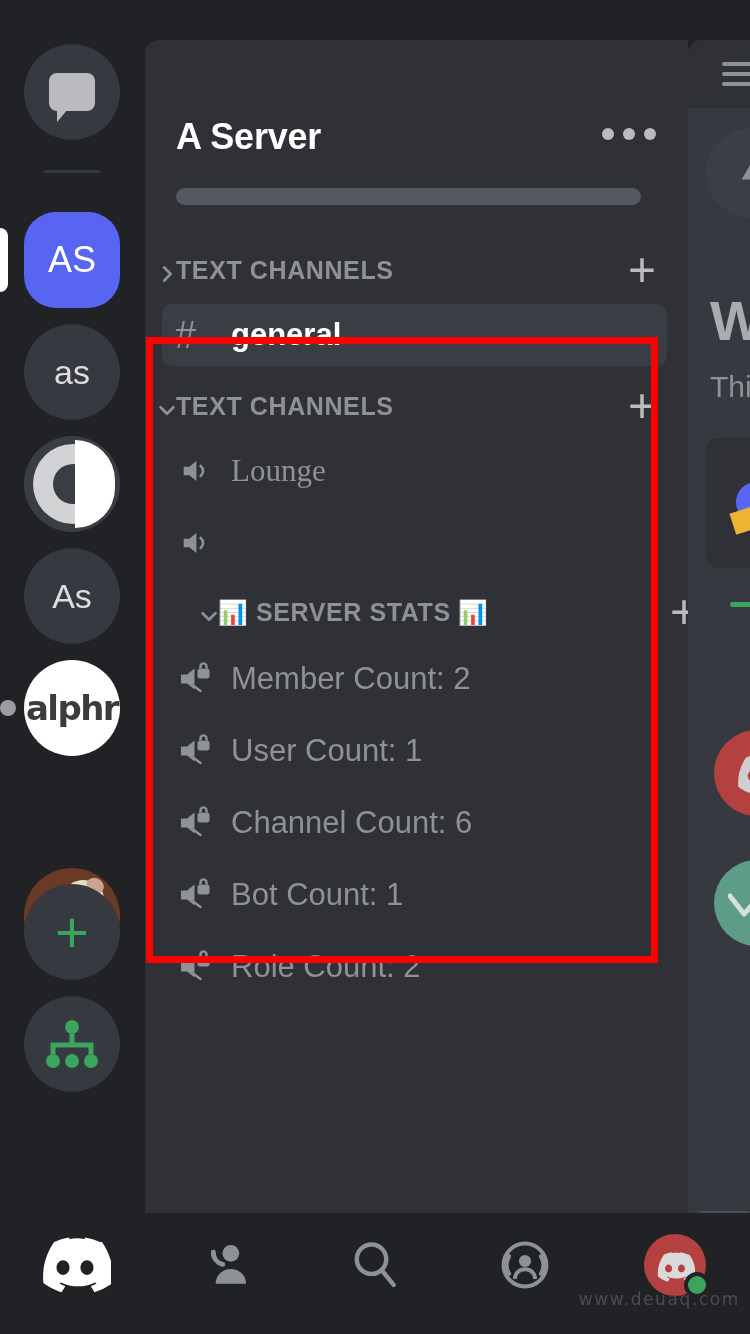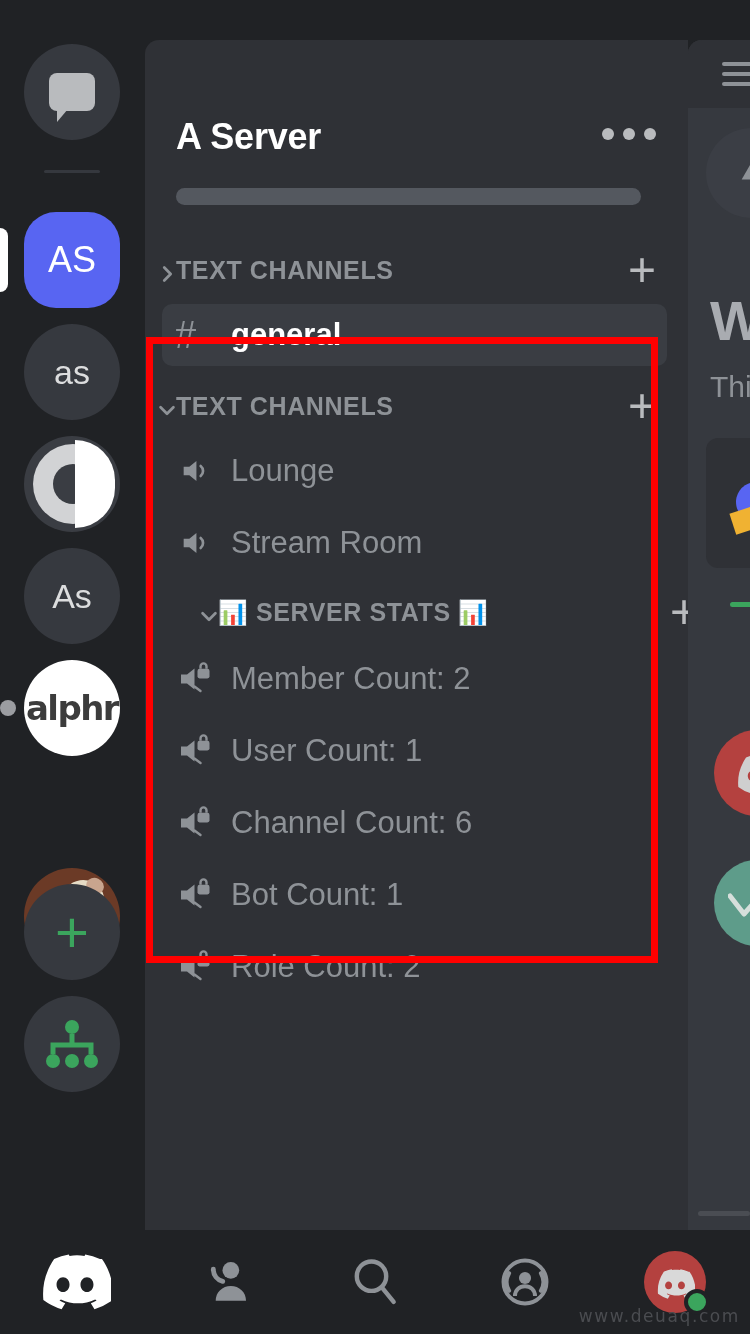--- a/index.html
+++ b/index.html
@@ -128,21 +128,21 @@
   .hash{ font-size:38px; color:#8e9297; font-weight:400; line-height:1; }
 
   
   .redbox{
     position:absolute; left:146px; top:337px; width:512px; height:626px;
     border:7px solid #ff0000; z-index:45; pointer-events:none;
   }
 
   
   .bottomnav{
-    position:absolute; left:0; bottom:0; width:750px; height:104px;
+    position:absolute; left:0; bottom:17px; width:750px; height:104px;
     background:#202225; z-index:70; display:flex; align-items:center;
   }
   .navitem{ flex:1; display:flex; align-items:center; justify-content:center; height:104px; }
   .navavatar{ width:62px; height:62px; border-radius:50%; background:#b4413f; position:relative; }
   .navavatar .dg{ position:absolute; left:11px; top:18px; }
   .navavatar .on{ position:absolute; right:-4px; bottom:-2px; width:26px; height:26px; border-radius:50%;
                   background:#3ba55d; border:4px solid #202225; }
   .watermark{ position:absolute; right:10px; bottom:8px; font-size:17px; color:#4a4c50; letter-spacing:1.6px;
               font-family:"DejaVu Sans", sans-serif; }
 </style>
@@ -265,38 +265,37 @@
     </div>
 
     <div class="cat" style="top:348px;">
       <svg class="chev" viewBox="0 0 24 24" fill="none" stroke="#8e9297" stroke-width="3">
         <polyline points="5,9 12,16 19,9" stroke-linecap="round" stroke-linejoin="round"></polyline>
       </svg>
       <div class="lbl">TEXT CHANNELS</div>
       <div class="plus">+</div>
     </div>
 
-    <div class="chan" style="top:400px;">
+    <div class="chan" style="top:400px;font-family:Liberation Serif, serif;">
       <span class="ic">
         <svg width="40" height="34" viewBox="0 0 24 24" fill="#8e9297">
           <path d="M4 9v6h4l5 4V5L8 9H4z"></path>
           <path d="M16 8.5a4.5 4.5 0 010 7" fill="none" stroke="#8e9297" stroke-width="1.9" stroke-linecap="round"></path>
         </svg>
       </span>
       <span class="nm">Lounge</span>
     </div>
 
     <div class="chan" style="top:472px;">
       <span class="ic">
         <svg width="40" height="34" viewBox="0 0 24 24" fill="#8e9297">
           <path d="M4 9v6h4l5 4V5L8 9H4z"></path>
           <path d="M16 8.5a4.5 4.5 0 010 7" fill="none" stroke="#8e9297" stroke-width="1.9" stroke-linecap="round"></path>
         </svg>
       </span>
-      <span class="nm">Stream Room</span>
     </div>
 
     <div class="cat" style="top:554px;margin-left:42px;">
       <svg class="chev" viewBox="0 0 24 24" fill="none" stroke="#8e9297" stroke-width="3">
         <polyline points="5,9 12,16 19,9" stroke-linecap="round" stroke-linejoin="round"></polyline>
       </svg>
       <div class="lbl"><span class="emoji">📊</span> <span>SERVER STATS</span> <span class="emoji">📊</span></div>
       <div class="plus">+</div>
     </div>
 

